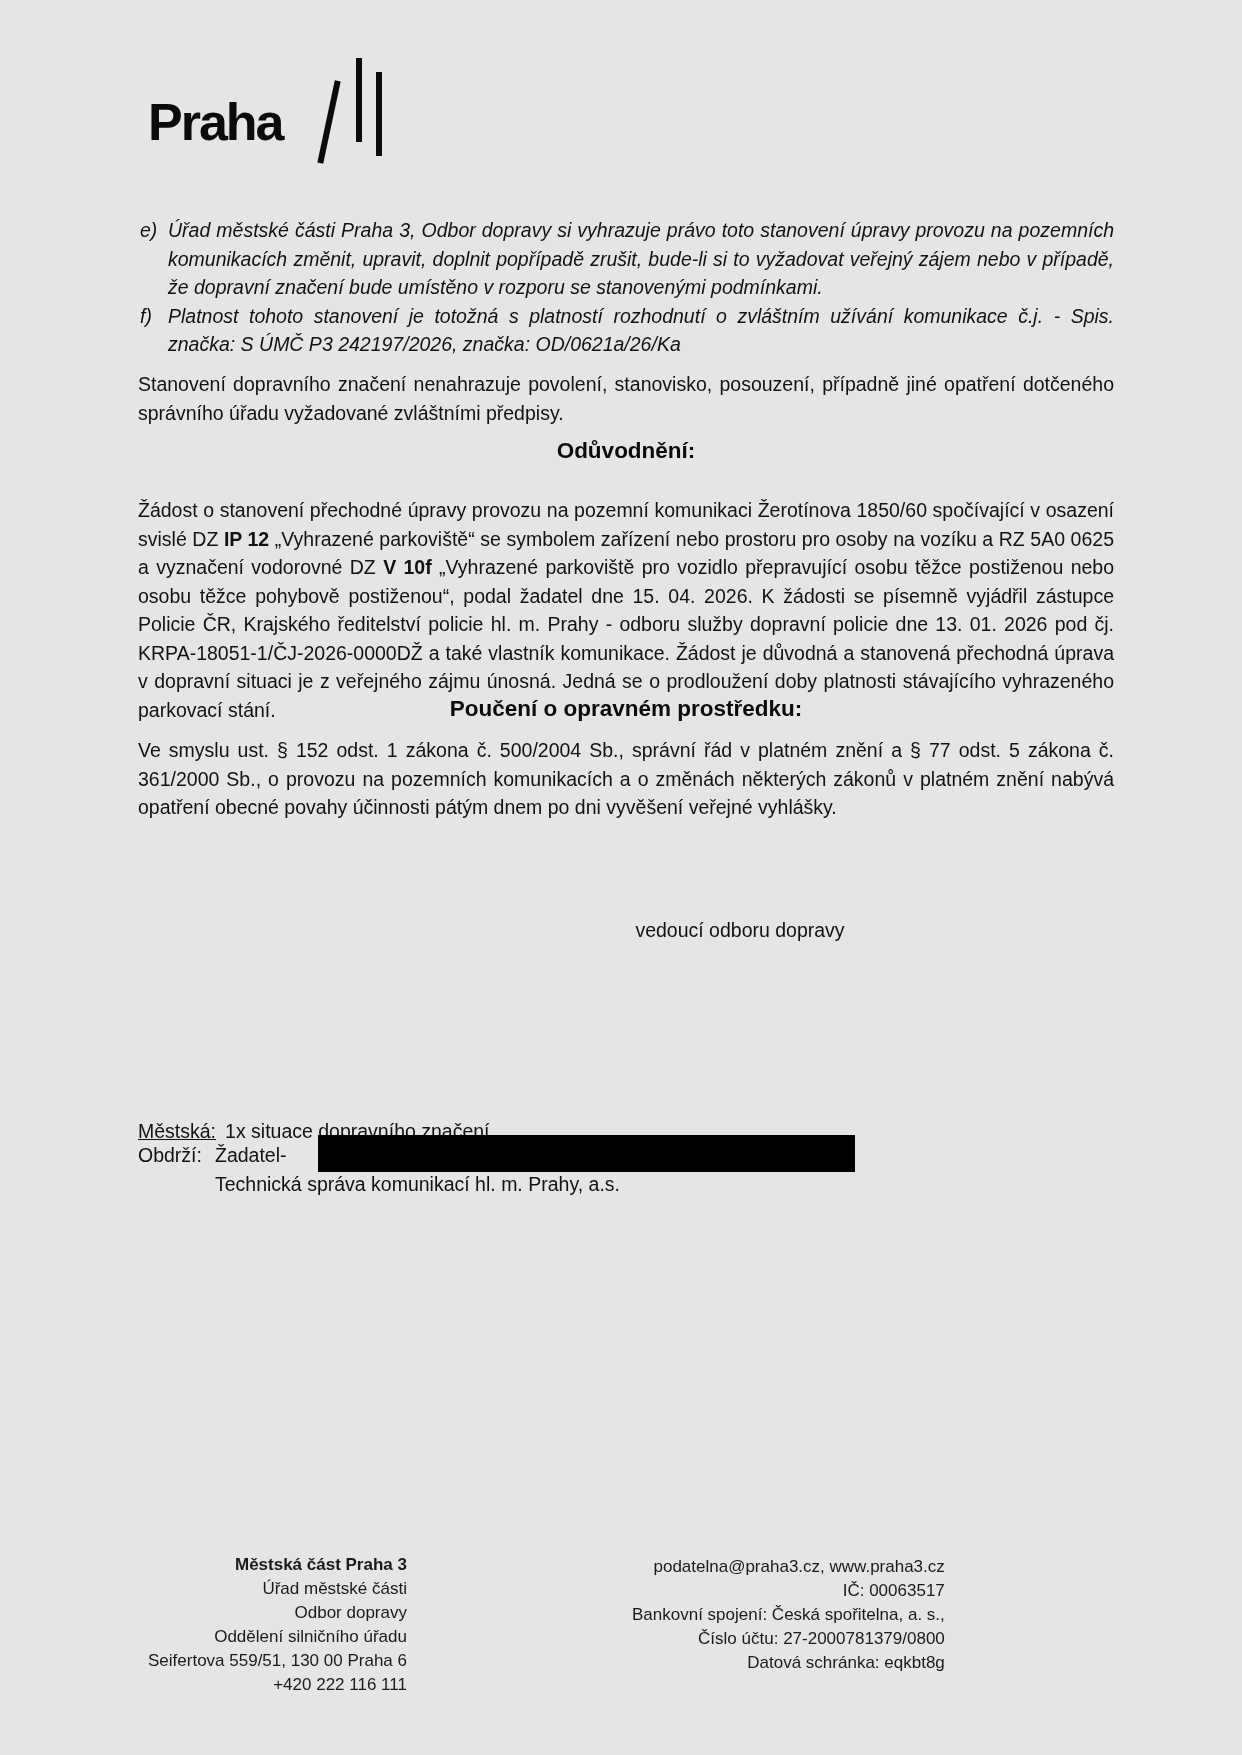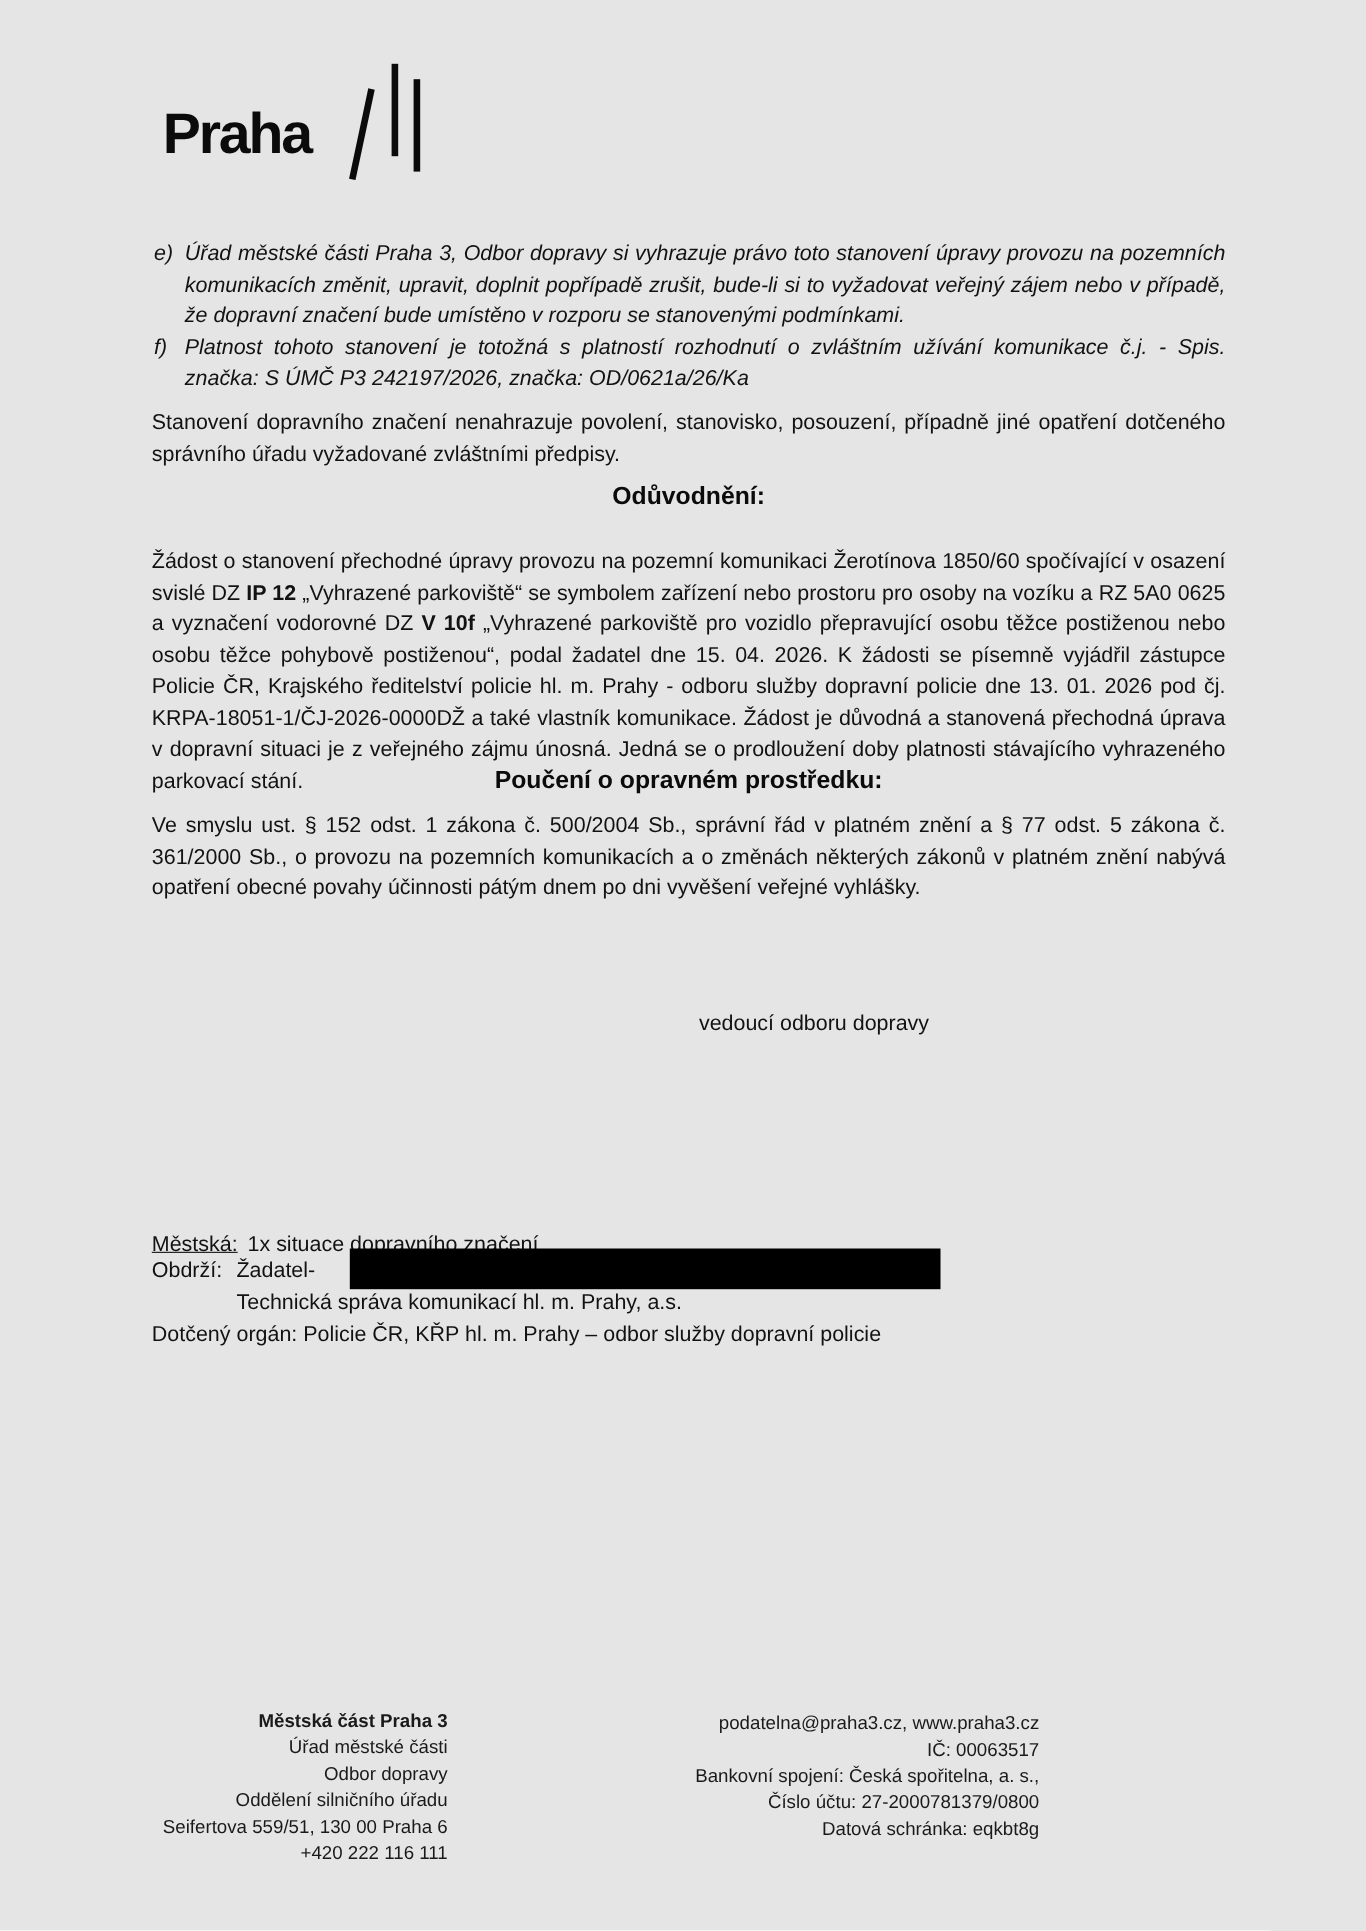--- a/index.html
+++ b/index.html
@@ -100,21 +100,20 @@
   <div class="priloha">
     <span class="priloha-label">Městská:</span><span>1x situace dopravního značení</span>
   </div>
 
   <div class="obdrzi">
     <div class="obdrzi-row1">
       <span class="obdrzi-label">Obdrží:</span><span>Žadatel-</span>
       <div class="redaction"></div>
     </div>
     <div class="obdrzi-row2">Technická správa komunikací hl. m. Prahy, a.s.</div>
-    <div>Dotčený orgán: Policie ČR, KŘP hl. m. Prahy – odbor služby dopravní policie</div>
   </div>
 
   <div class="footer-col footer-left">
     <div class="footer-line bold">Městská část Praha 3</div>
     <div class="footer-line">Úřad městské části</div>
     <div class="footer-line">Odbor dopravy</div>
     <div class="footer-line">Oddělení silničního úřadu</div>
     <div class="footer-line">Seifertova 559/51, 130 00  Praha 6</div>
     <div class="footer-line">+420 222 116 111</div>
   </div>

